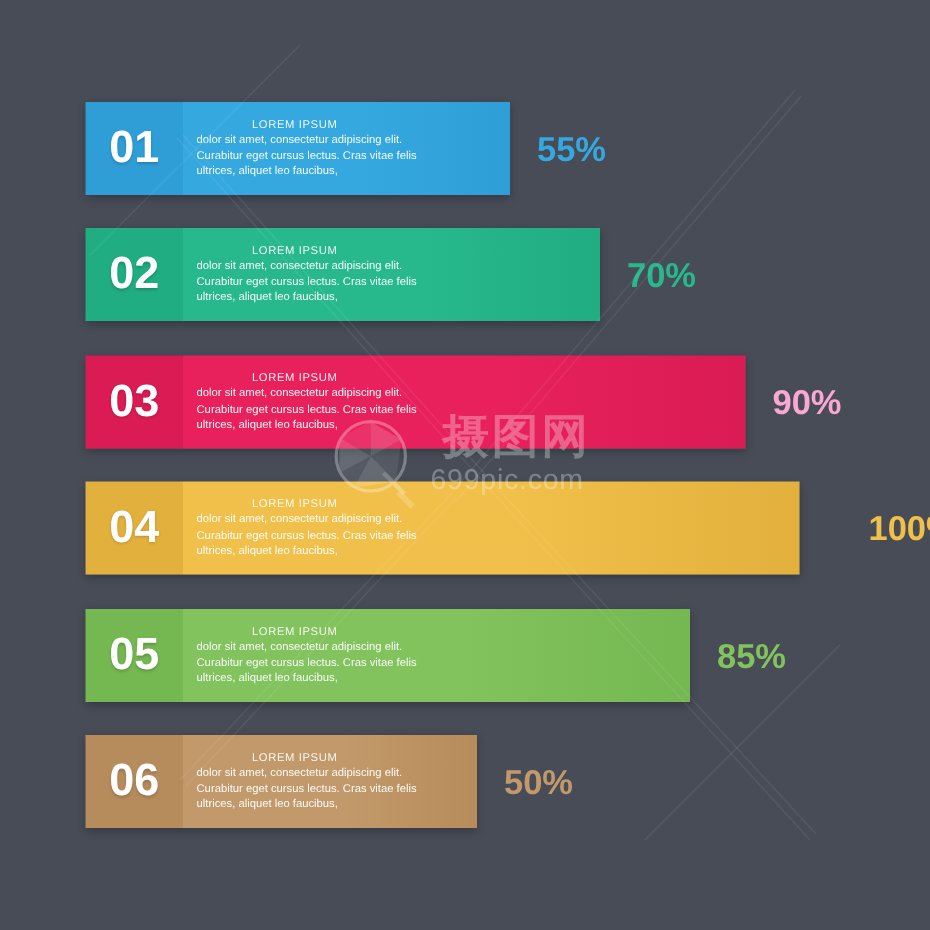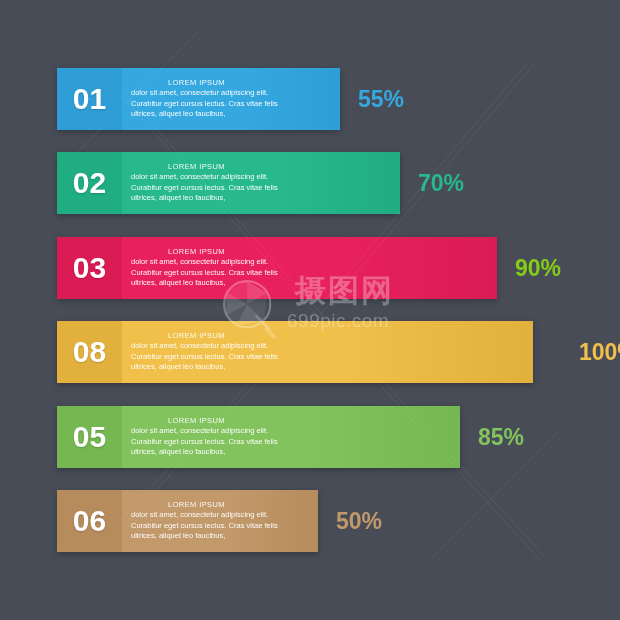--- a/index.html
+++ b/index.html
@@ -138,27 +138,27 @@
       <div class="numbox" style="background: rgb(218, 27, 84);">
         <span class="num">03</span>
       </div>
       <div class="body" style="background: linear-gradient(90deg, rgb(232, 33, 92) 0%, rgb(232, 33, 92) 55%, rgb(218, 27, 84) 100%);">
         <div class="copy">
           <div class="head">LOREM IPSUM</div>
           <div class="para">dolor sit amet, consectetur adipiscing elit. Curabitur eget cursus lectus. Cras vitae felis ultrices, aliquet leo faucibus,</div>
         </div>
       </div>
     </div>
-    <div class="pct" style="left: 515px; color: #84cc16;">90%</div>
+    <div class="pct" style="left: 515px; color: #f9a8d4;">90%</div>
   </div>
 
   <div class="row" id="row-3" style="top: 321px;">
     <div class="bar" style="width: 476px;">
       <div class="numbox" style="background: rgb(226, 176, 60);">
-        <span class="num">08</span>
+        <span class="num">04</span>
       </div>
       <div class="body" style="background: linear-gradient(90deg, rgb(240, 192, 74) 0%, rgb(240, 192, 74) 55%, rgb(226, 176, 60) 100%);">
         <div class="copy">
           <div class="head">LOREM IPSUM</div>
           <div class="para">dolor sit amet, consectetur adipiscing elit. Curabitur eget cursus lectus. Cras vitae felis ultrices, aliquet leo faucibus,</div>
         </div>
       </div>
     </div>
     <div class="pct" style="left: 551px; color: rgb(240, 192, 74); margin-left: 28px;">100%</div>
   </div>

